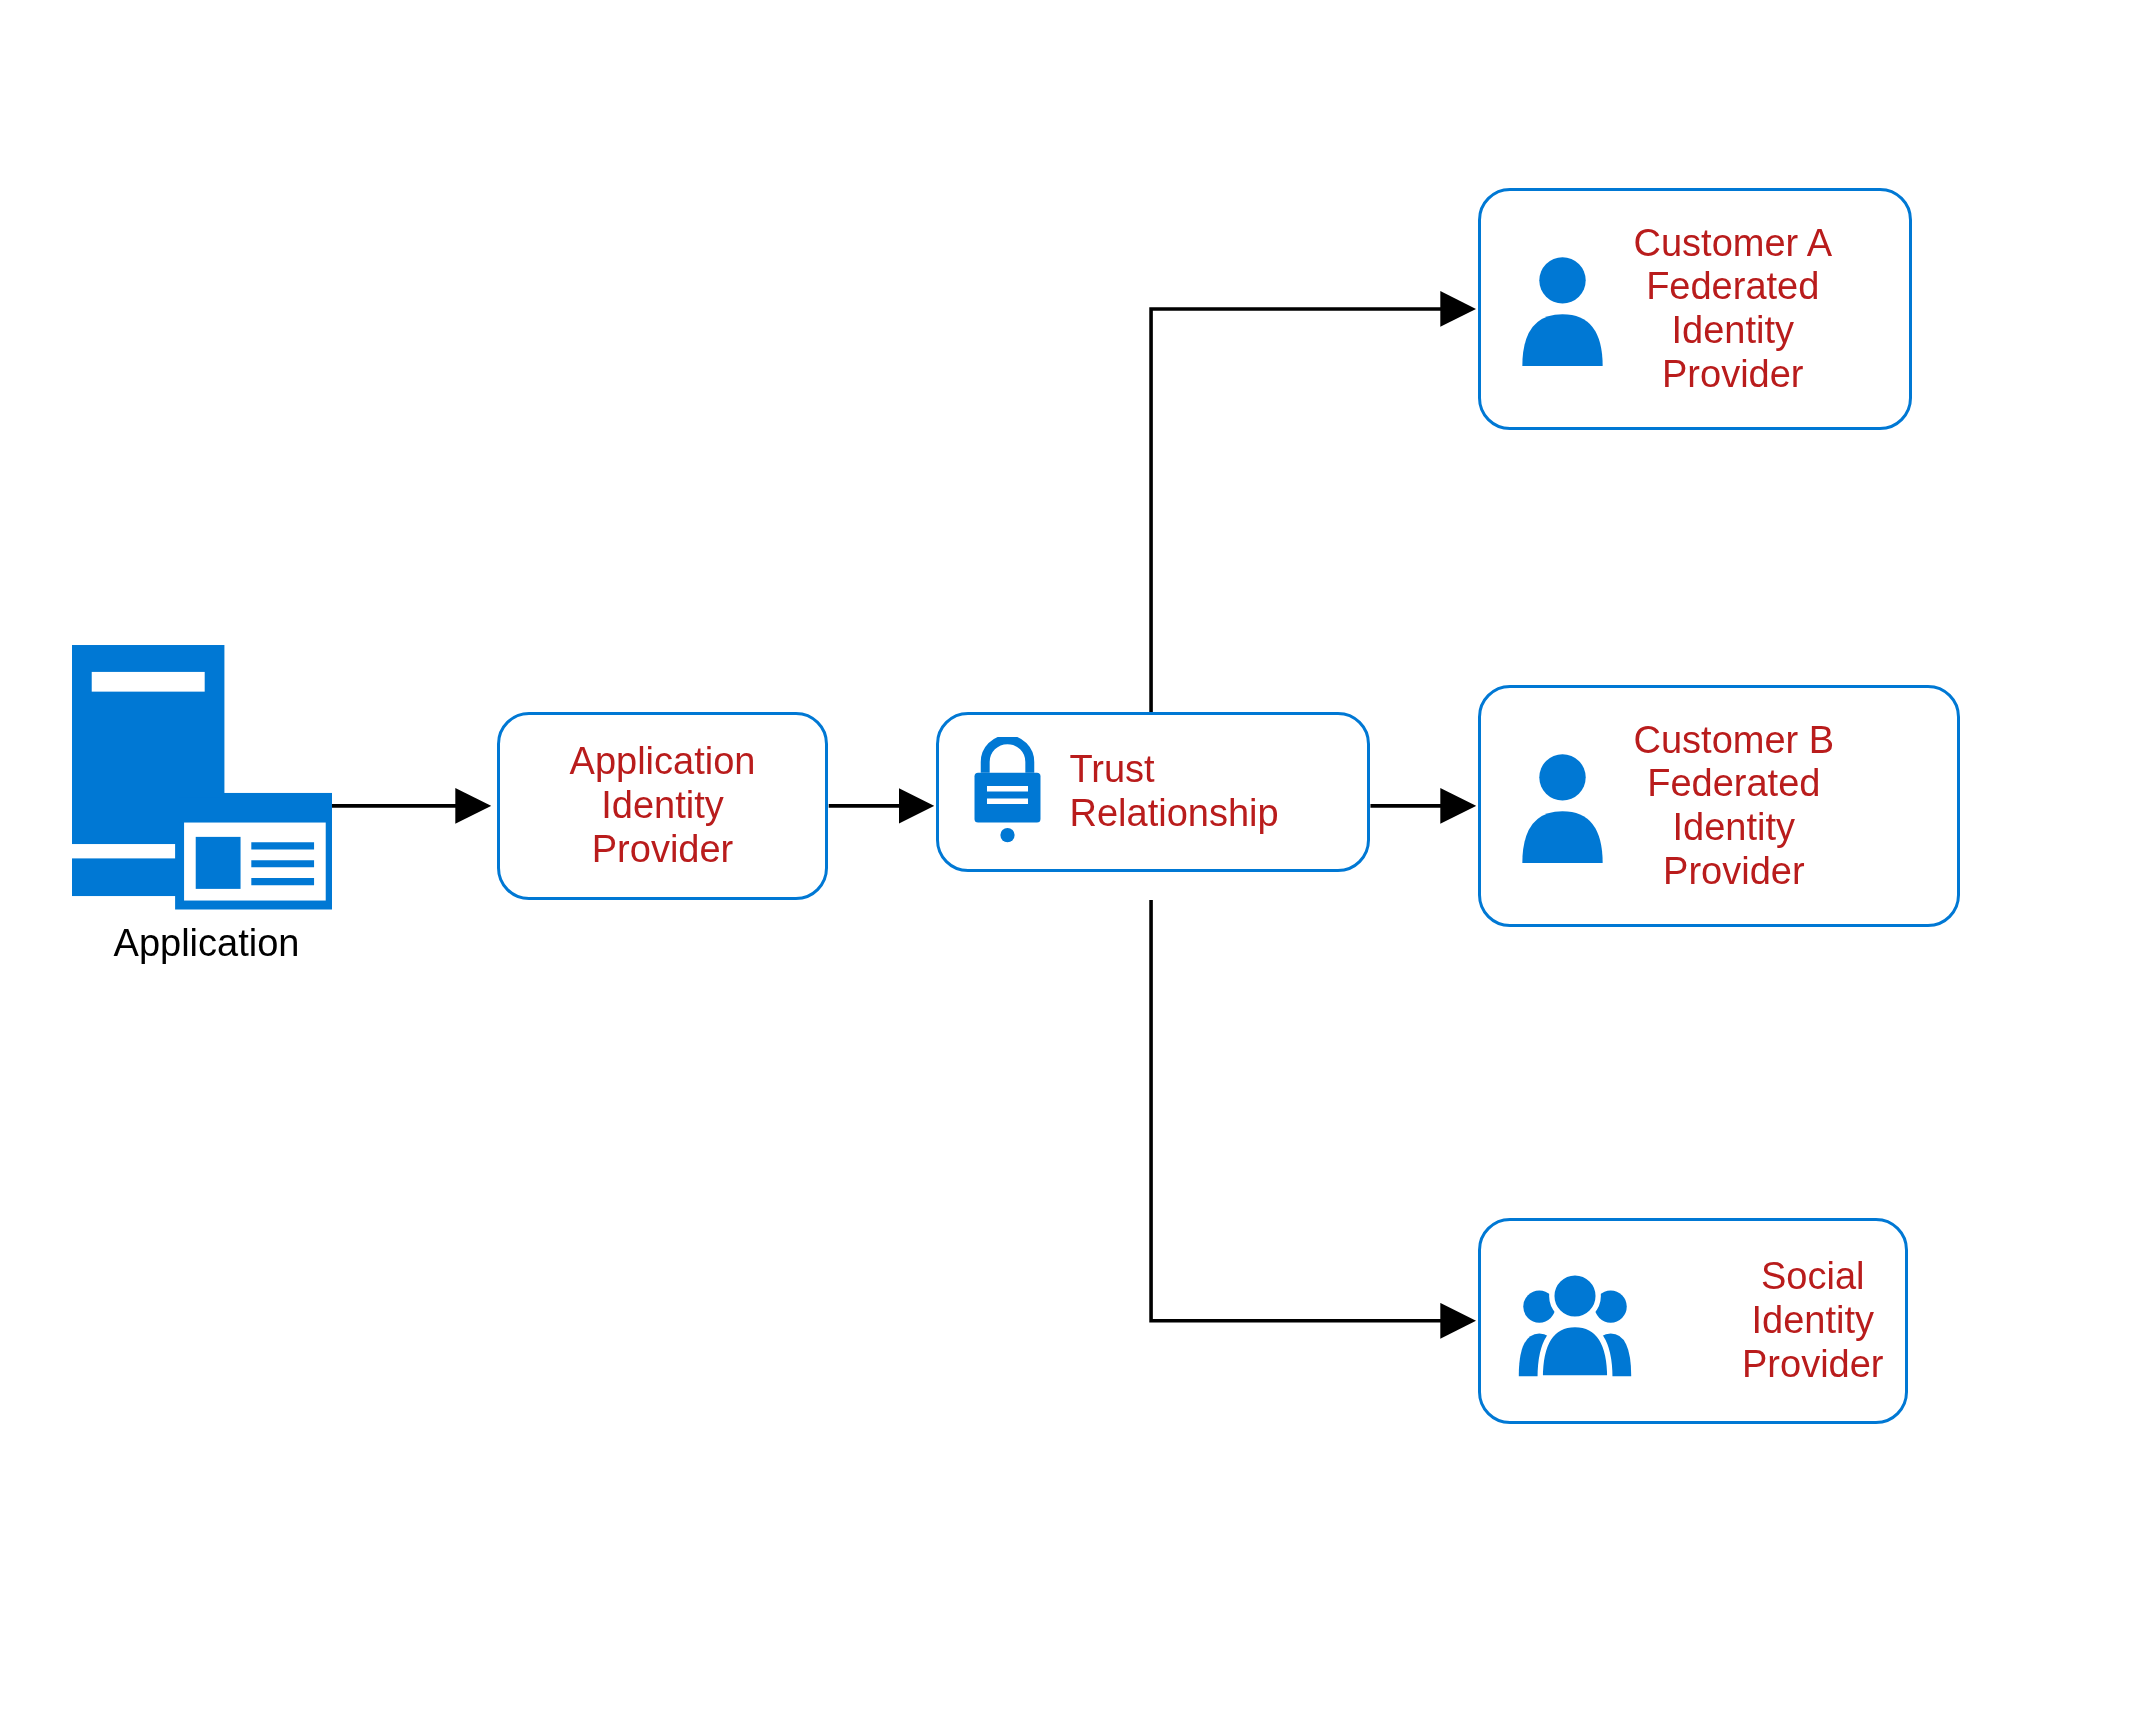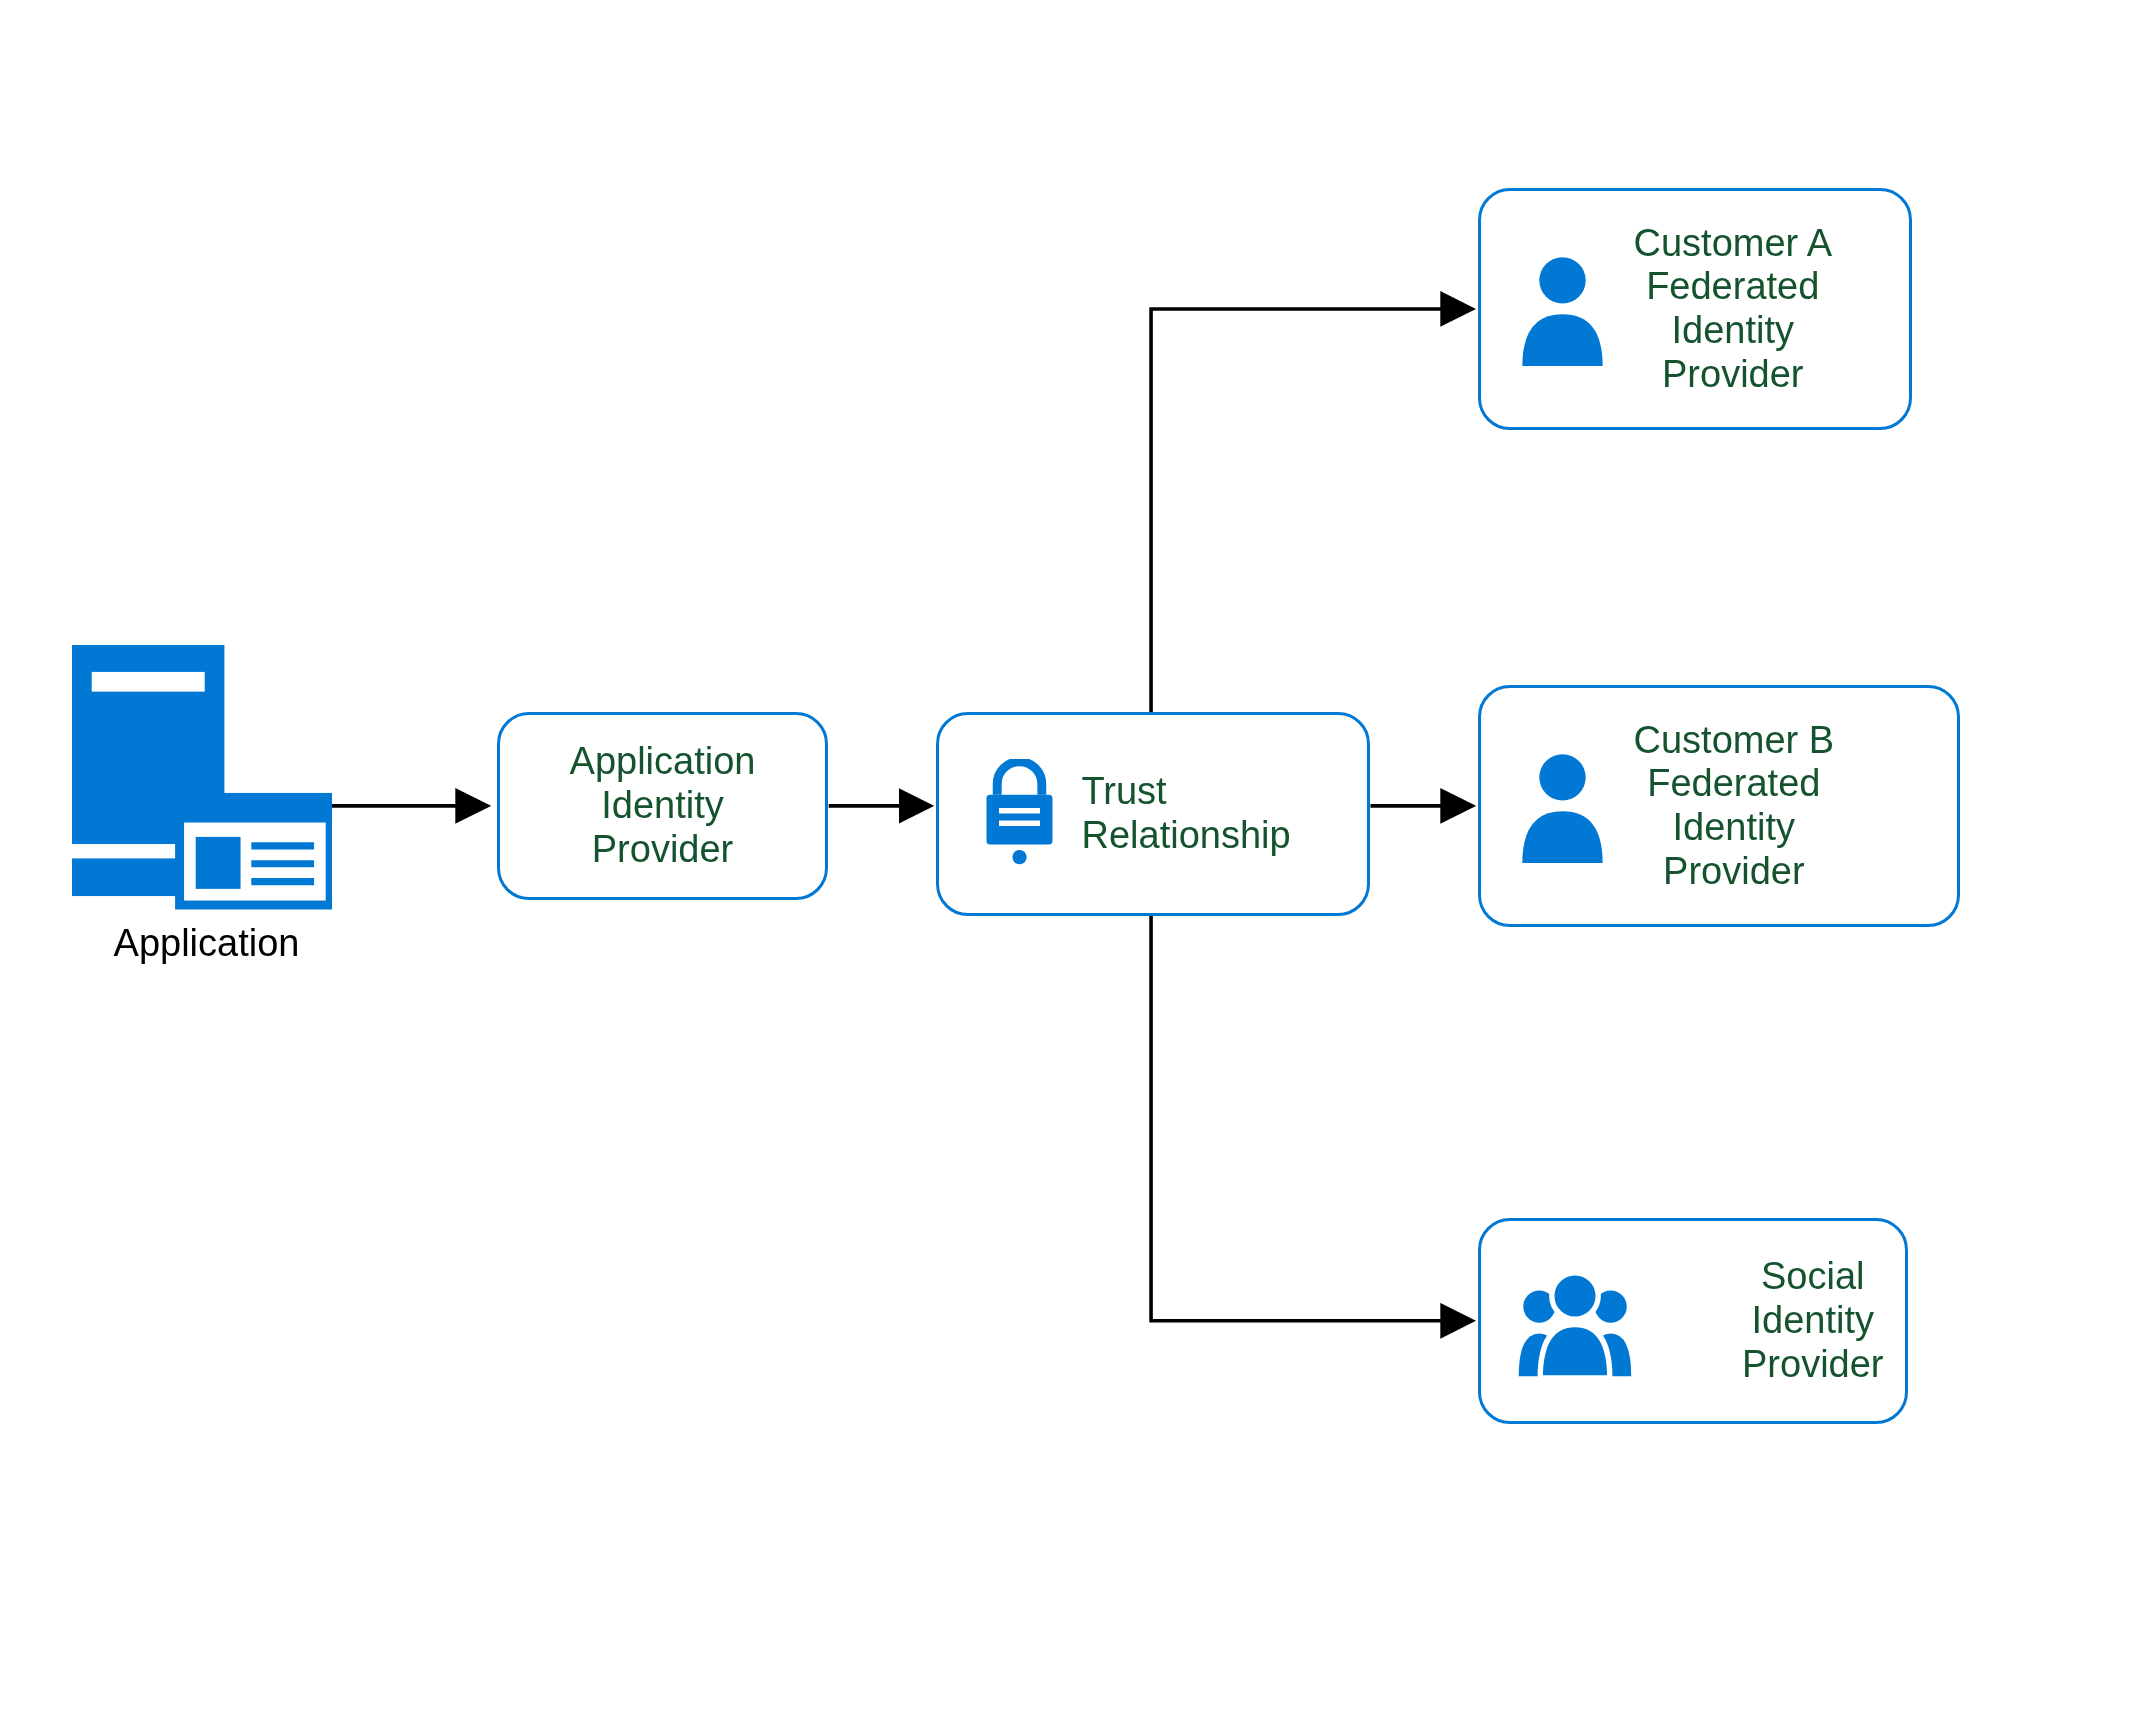--- a/index.html
+++ b/index.html
@@ -26,21 +26,21 @@
     align-items: center;
     justify-content: center;
     gap: 21.5px;
     padding: 9px 21.5px;
     box-sizing: border-box;
   }
   .node .label {
     font-size: 38px;
     line-height: 1.15;
     text-align: center;
-    color: #14532d;
+    color: #b91c1c;
   }
   .node .icon {
     flex: 0 0 auto;
   }
   
   .app-label {
     position: absolute;
     font-size: 38px;
     text-align: center;
   }
@@ -96,21 +96,21 @@
   </div>
 
   <div class="node" style="left:497px; top:712px; width:331px; height:188px;">
     <div class="label">
       <div>Application</div>
       <div>Identity</div>
       <div>Provider</div>
     </div>
   </div>
 
-  <div class="node" style="left:936px; top:712px; width:434px; height:204px; justify-content:flex-start; padding-left:40px;">
+  <div class="node" style="left:936px; top:712px; width:434px; height:160px; justify-content:flex-start; padding-left:28px;">
     <div class="icon">
       <svg width="81" height="107" viewBox="0 0 90 120">
         <path d="M20 40 v-12 a25 25 0 0 1 50 0 v12" fill="none" stroke="#0078d4" stroke-width="10"></path>
         <rect x="8" y="40" width="74" height="56" rx="4" fill="#0078d4"></rect>
         <line x1="22" y1="58" x2="68" y2="58" stroke="#ffffff" stroke-width="6"></line>
         <line x1="22" y1="72" x2="68" y2="72" stroke="#ffffff" stroke-width="6"></line>
         <circle cx="45" cy="110" r="8" fill="#0078d4"></circle>
       </svg>
     </div>
     <div class="label" style="text-align:left;">

